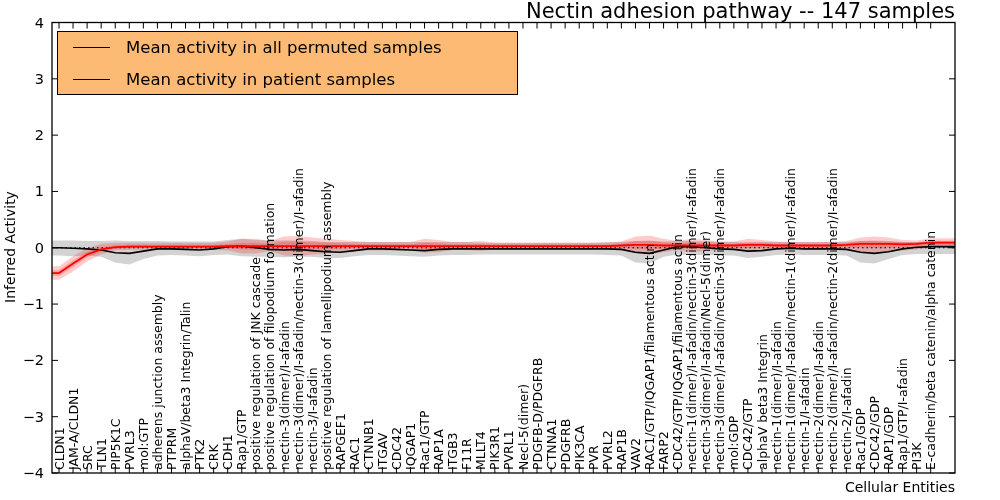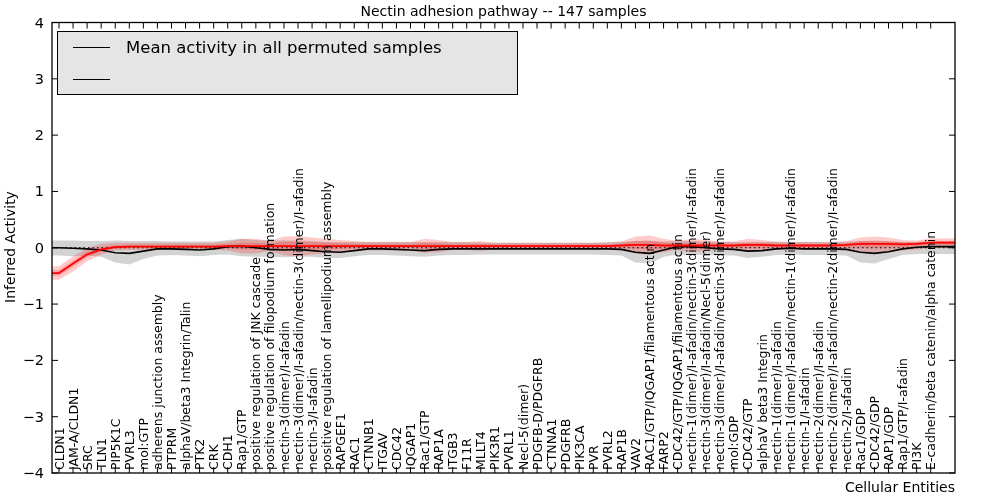--- a/index.html
+++ b/index.html
@@ -2,33 +2,33 @@
 <html><head>
 <meta charset="utf-8">
 <style>
   html,body{margin:0;padding:0;background:#fff;}
   .figure{
     position:relative;width:1000px;height:500px;background:#ffffff;
     font-family:"DejaVu Sans","Liberation Sans",sans-serif;color:#000;overflow:hidden;
   }
   #plot{position:absolute;left:0;top:0;width:1000px;height:500px;}
   .title{
-    position:absolute;left:52px;top:1px;width:903px;text-align:center;
-    font-size:14px;line-height:20px;
+    position:absolute;left:52px;top:1px;width:903px;text-align:right;
+    font-size:21px;line-height:20px;
   }
   .xlabel{
     position:absolute;left:52px;top:479px;width:903px;text-align:right;font-size:14px;
   }
   .ylabel{
     position:absolute;left:-60px;top:239px;width:140px;text-align:center;font-size:14px;
     transform:rotate(-90deg);
   }
   .legend{
     position:absolute;left:57px;top:31px;width:461px;height:64px;
-    background:#e5e5e5;border:1.4px solid #000;box-sizing:border-box;
+    background:#fdba74;border:1.4px solid #000;box-sizing:border-box;
     display:flex;flex-direction:column;justify-content:center;gap:4px;
   }
   .legend-row{display:flex;align-items:center;height:28px;padding-left:15px;}
   .legend-line{display:inline-block;width:37px;height:0;border-top:1.8px solid #000;margin-right:16px;flex:none;}
   .legend-label{font-size:16.5px;white-space:nowrap;}
 </style>
 </head>
 <body>
 
 <div class="figure">
@@ -262,15 +262,16 @@
   <div class="ylabel">Inferred Activity</div>
   <div class="xlabel">Cellular Entities</div>
 
   <div class="legend">
     <div class="legend-row">
       <span class="legend-line"></span>
       <span class="legend-label">Mean activity in all permuted samples</span>
     </div>
     <div class="legend-row">
       <span class="legend-line"></span>
+      <span class="legend-label">Mean activity in patient samples</span>
     </div>
   </div>
 </div>
 
 </body></html>

